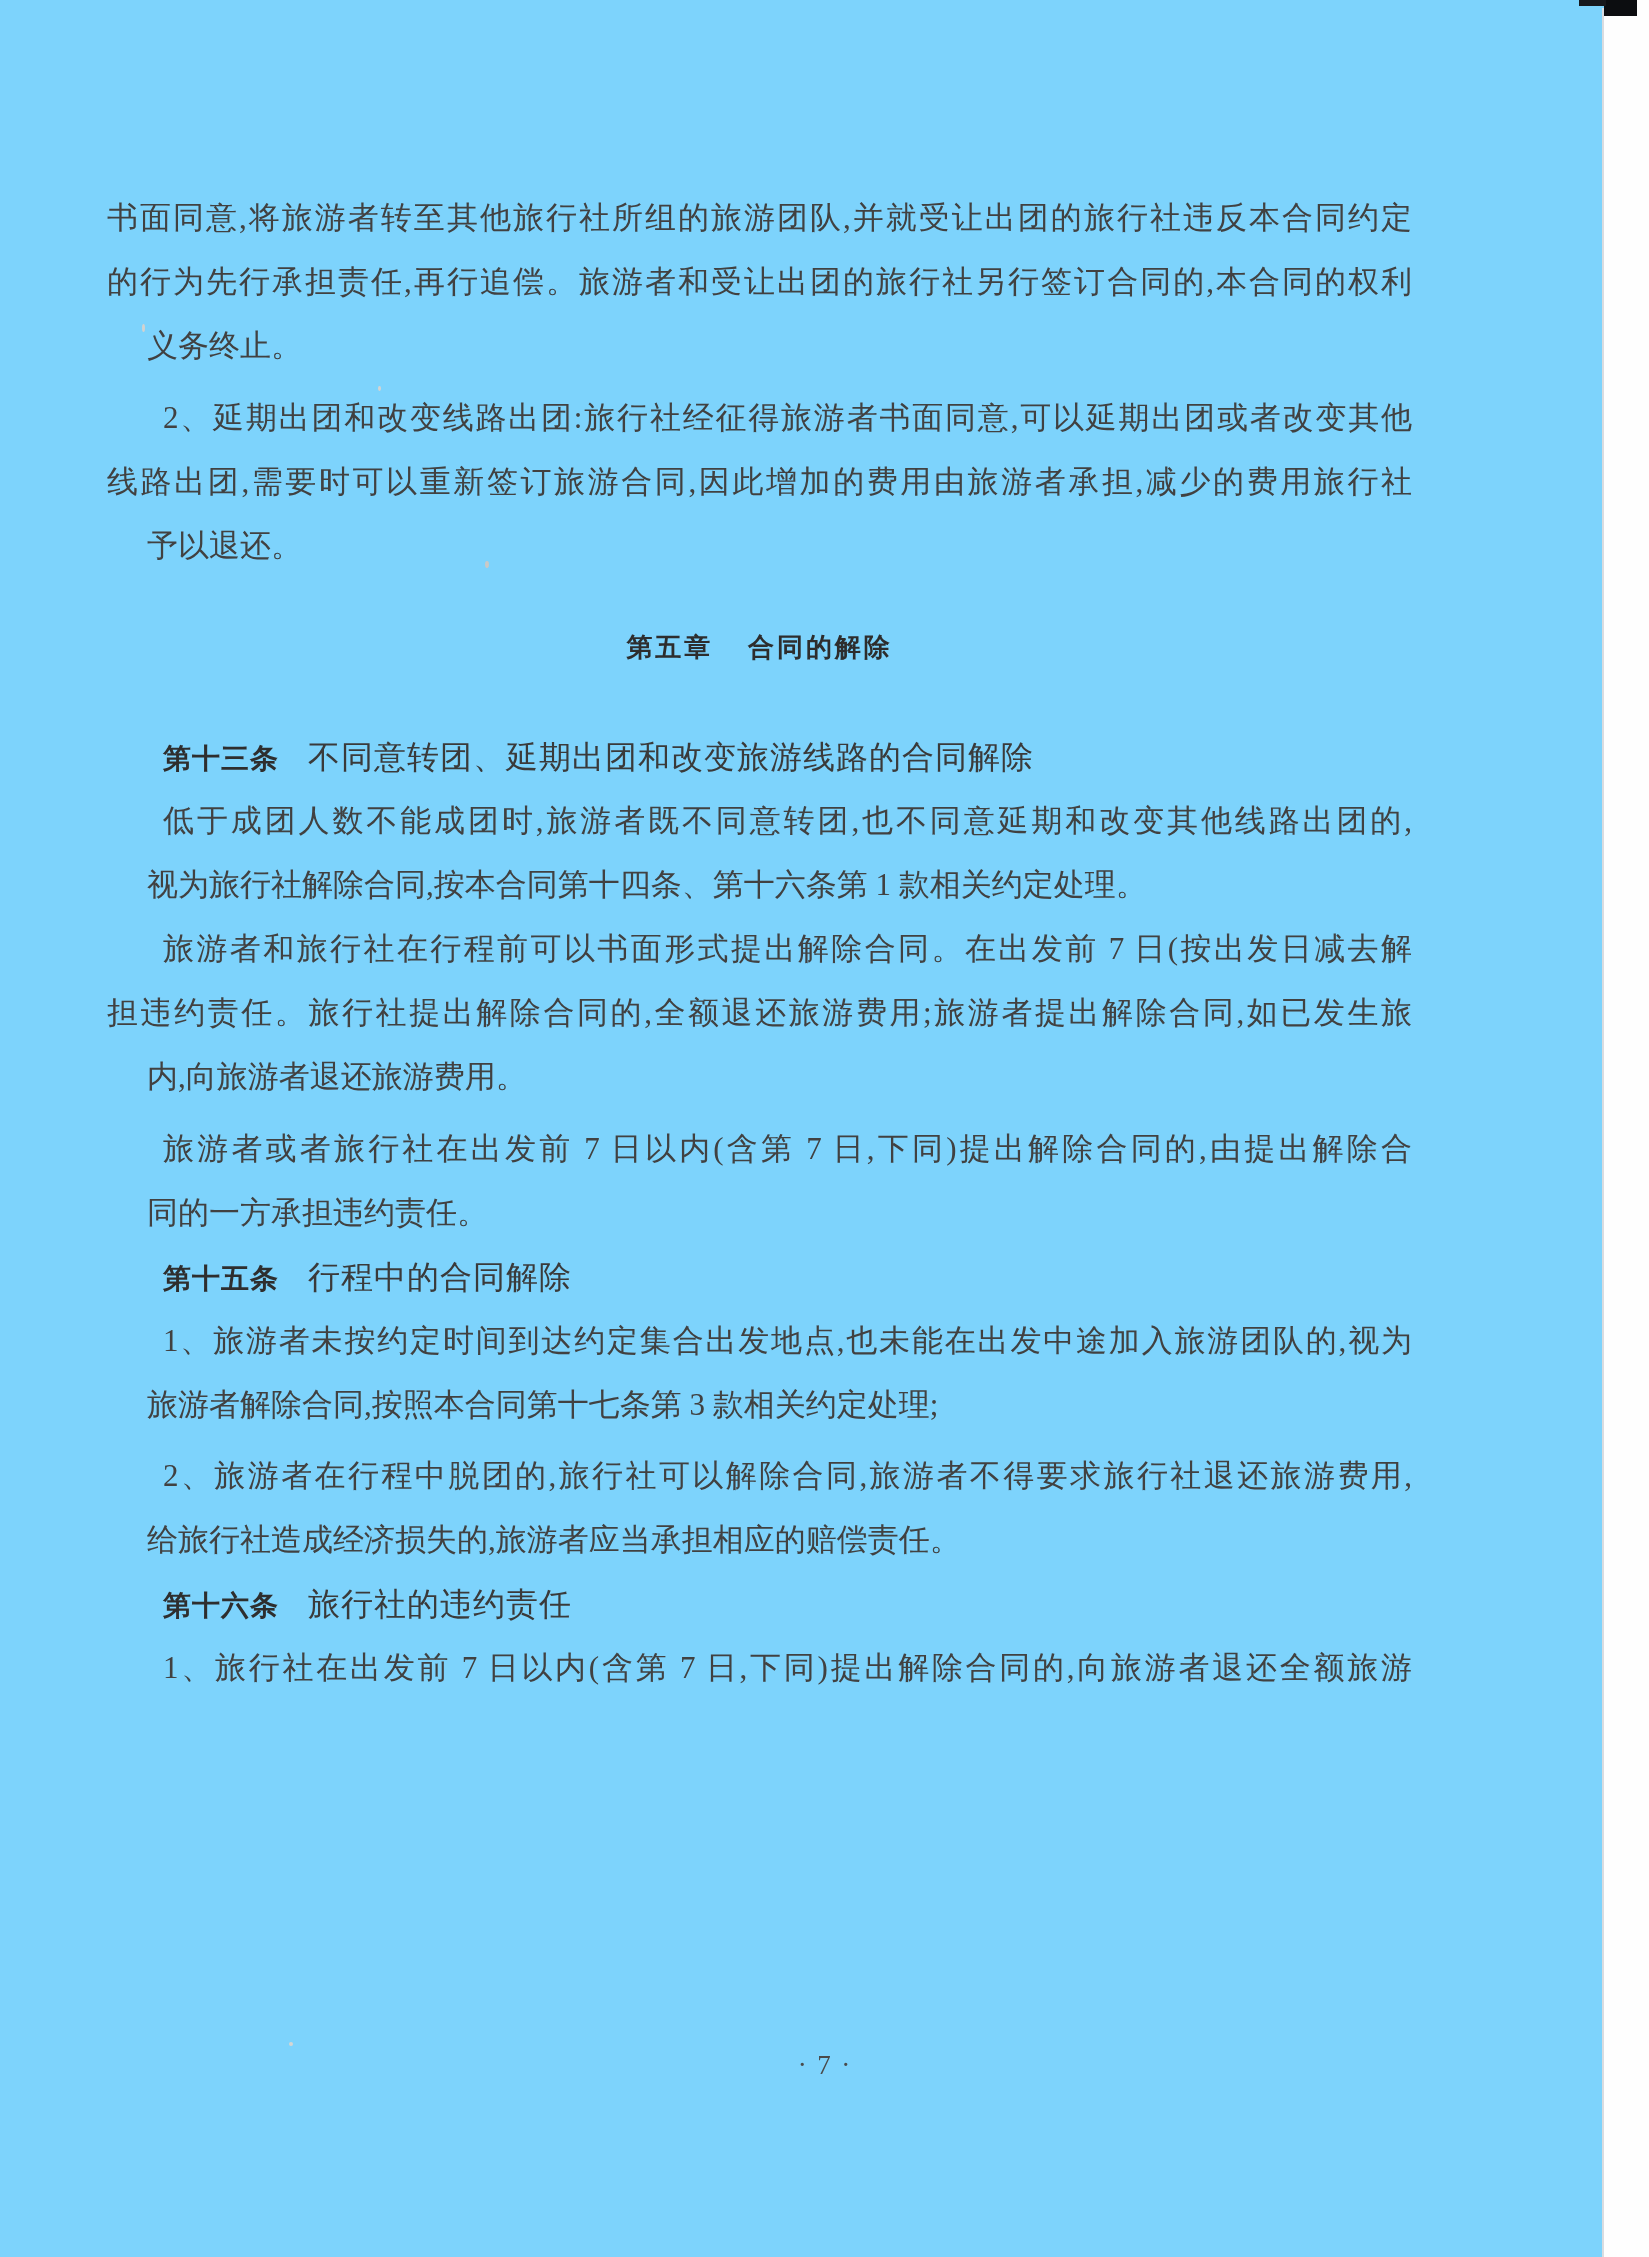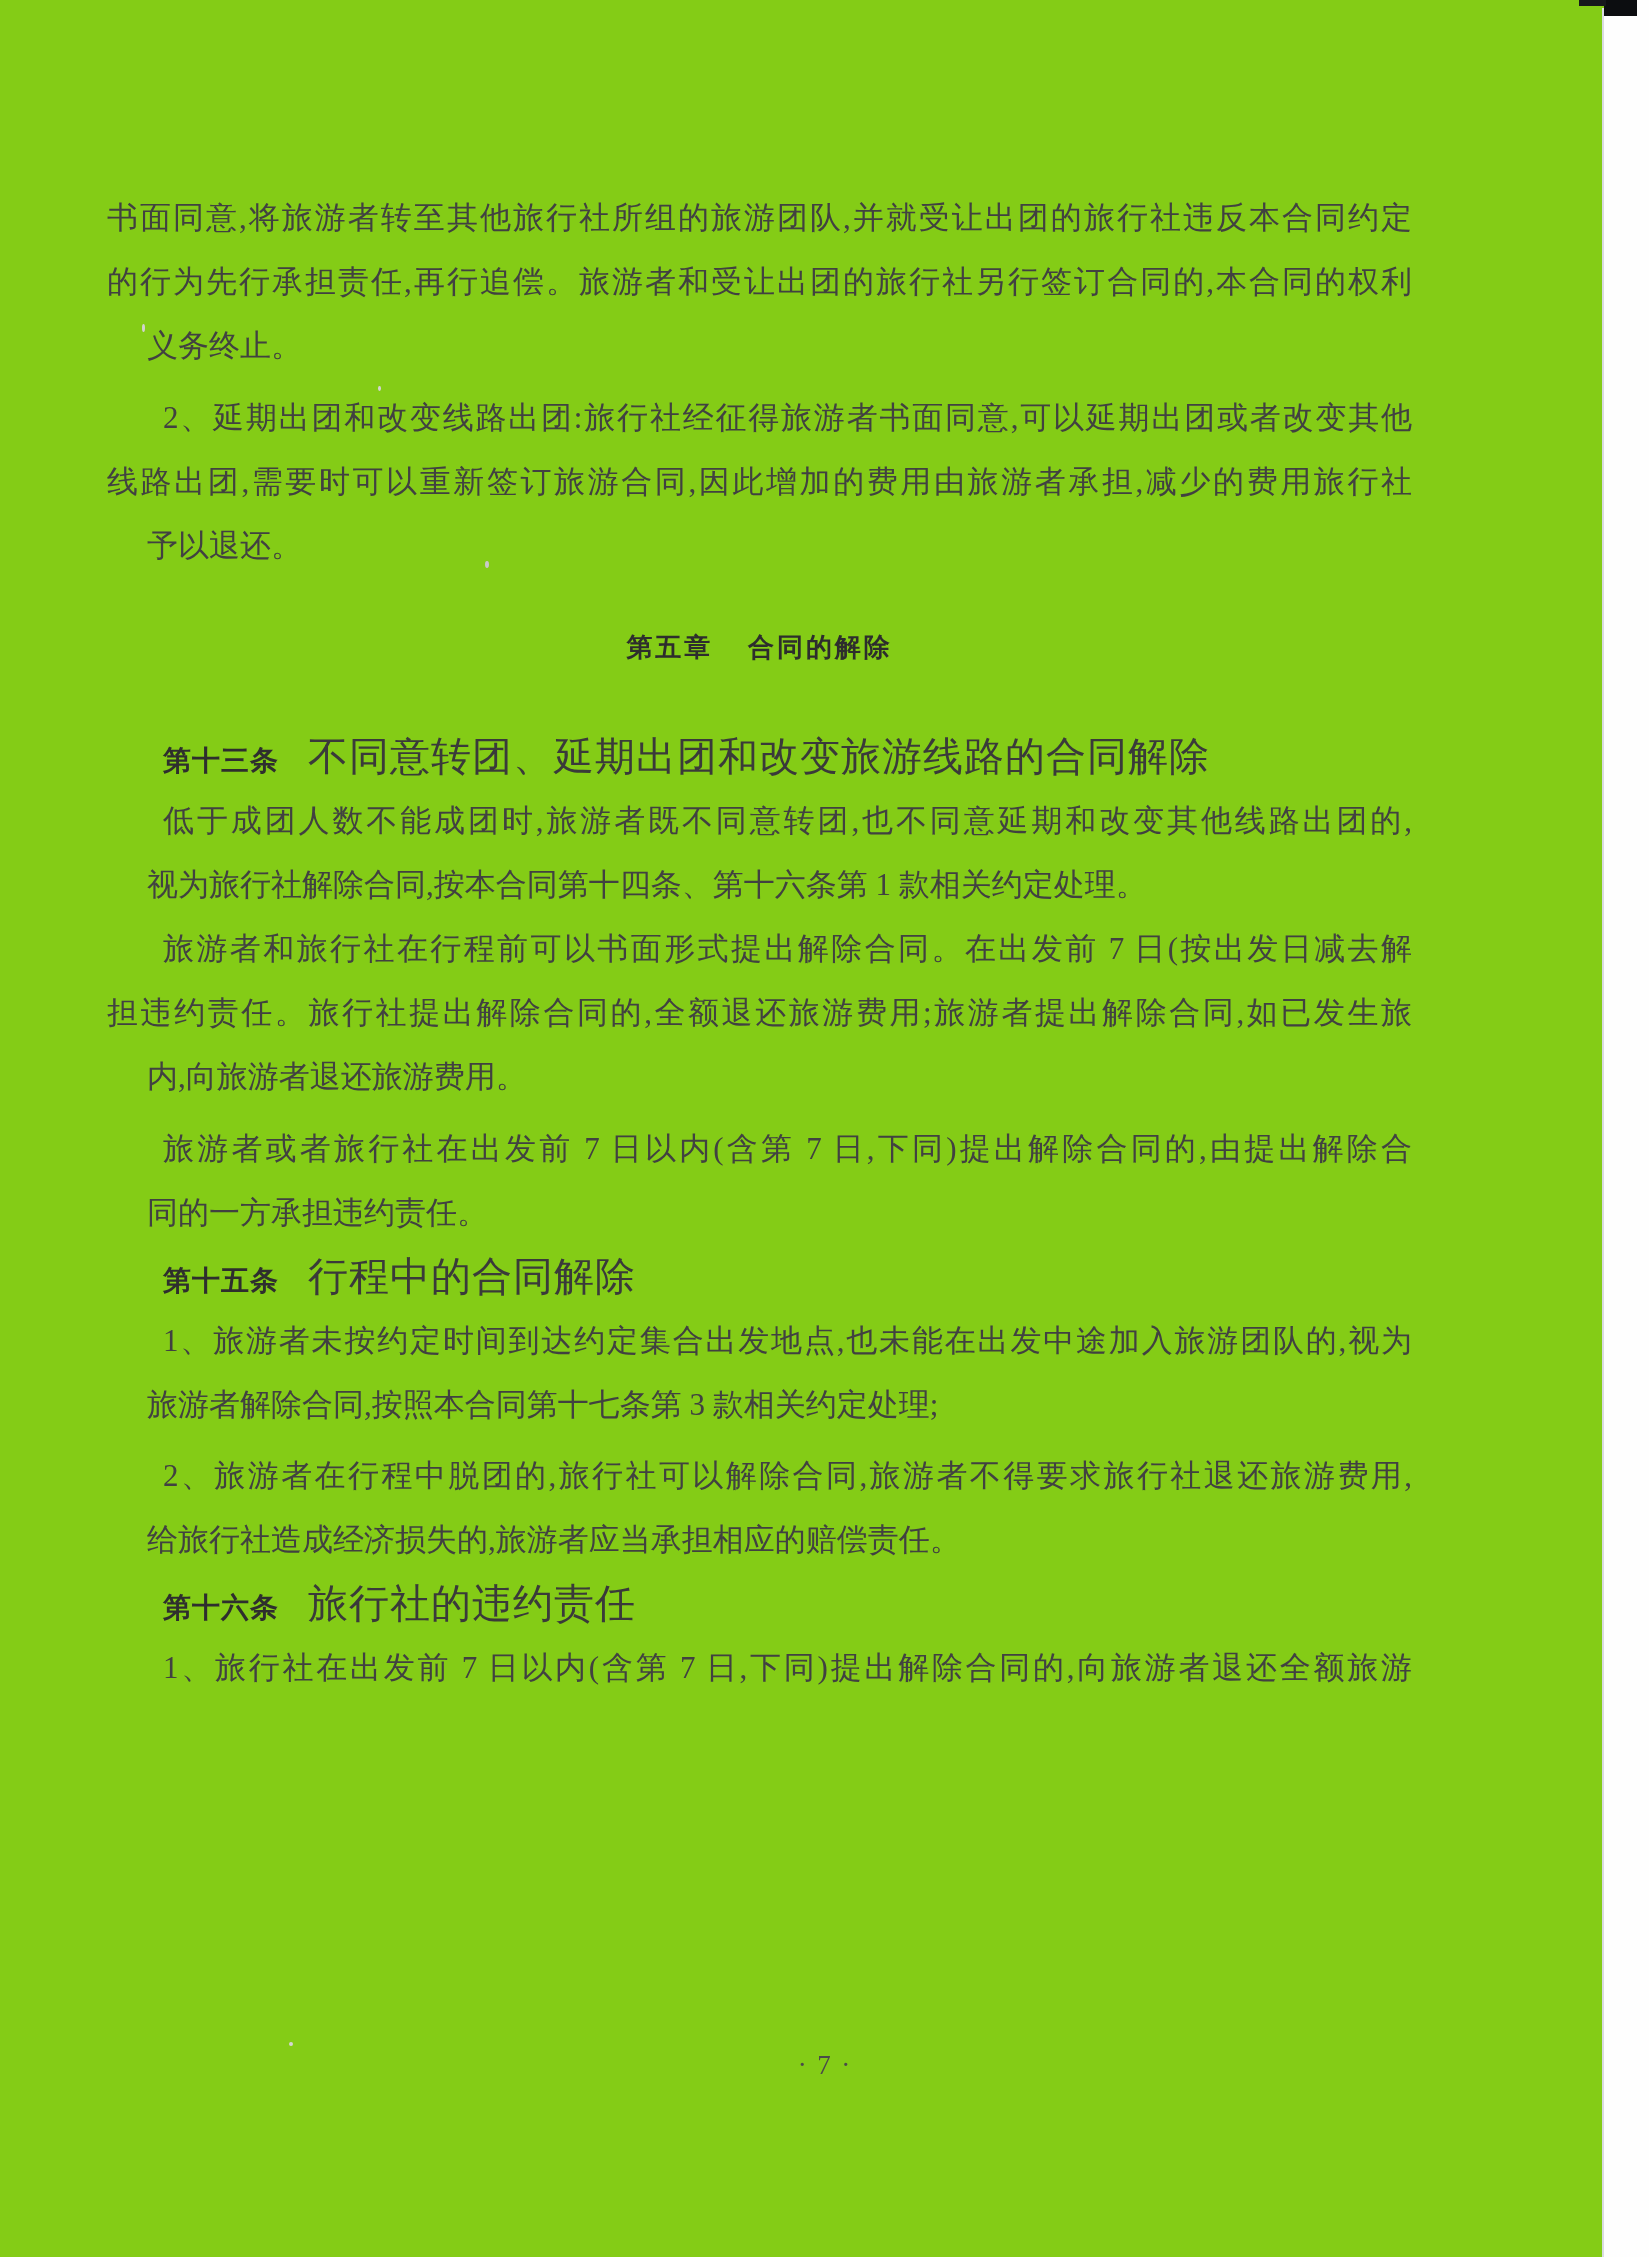--- a/index.html
+++ b/index.html
@@ -3,21 +3,21 @@
 <meta charset="utf-8">
 <style>
   html,body{margin:0;padding:0;}
   body{
     width:1650px;height:2257px;
     background:#f4f4f2;
     font-family:"Liberation Serif","DejaVu Serif",serif;
   }
   .page{
     position:relative;width:1650px;height:2257px;
-    background:#84cc16;overflow:hidden;
+    background:#7dd3fc;overflow:hidden;
   }
   .text-col{
     position:absolute;left:107px;top:186px;width:1305px;
   }
   .bline{
     font-family:"Liberation Serif","DejaVu Serif",serif;
     font-size:31px;line-height:64px;height:64px;
     color:#414141;
     text-align:justify;text-align-last:justify;
     text-justify:inter-ideograph;
@@ -32,22 +32,22 @@
     margin:30px 0 39px 0;text-align:center;color:#2d2d2d;
     letter-spacing:2.9px;
   }
   .chapter .gap{display:inline-block;width:35px;}
   .article{line-height:64px;height:64px;padding-left:56px;white-space:nowrap;}
   .art-num{
     font-family:"Liberation Sans","DejaVu Sans",sans-serif;
     font-weight:700;font-size:28px;color:#2e2e2e;letter-spacing:1px;
   }
   .art-title{
-    font-family:Liberation Serif, serif;
-    font-weight:400;font-size:40px;color:#3a3a3a;margin-left:29px;letter-spacing:1px;
+    font-family:Liberation Sans, sans-serif;
+    font-weight:400;font-size:32px;color:#3a3a3a;margin-left:29px;letter-spacing:1px;
   }
   .footer{
     position:absolute;left:0;top:2046px;width:1650px;
     text-align:center;font-size:27px;line-height:39px;color:#4a4a4a;
     font-family:"Liberation Serif","DejaVu Serif",serif;
     letter-spacing:1.9px;
   }
   
   .edge-line{position:absolute;left:1602px;top:7.8px;width:1.9px;height:2249px;background:#d9dce0;}
   .edge-bright{position:absolute;left:1604px;top:0;width:46px;height:2257px;background:#fefefe;}

